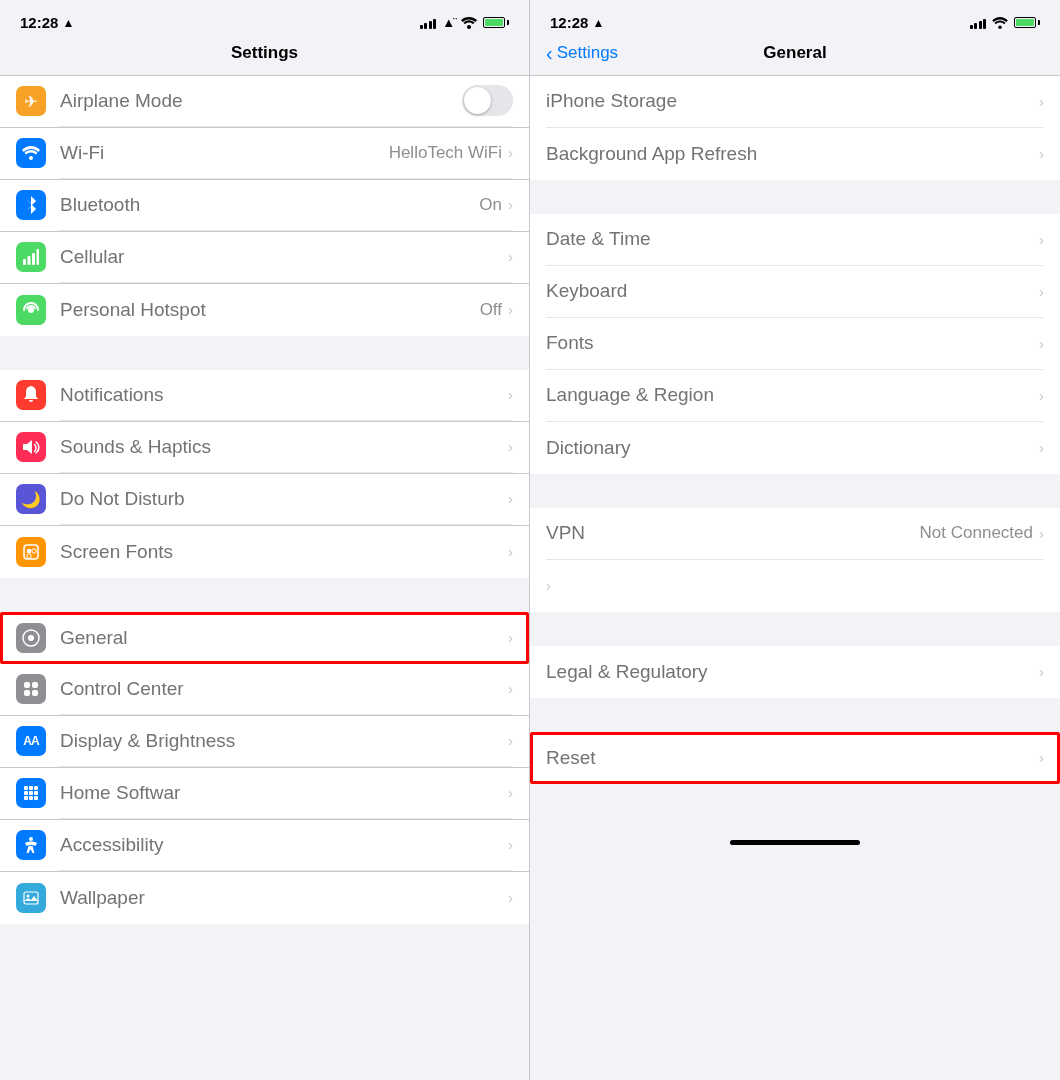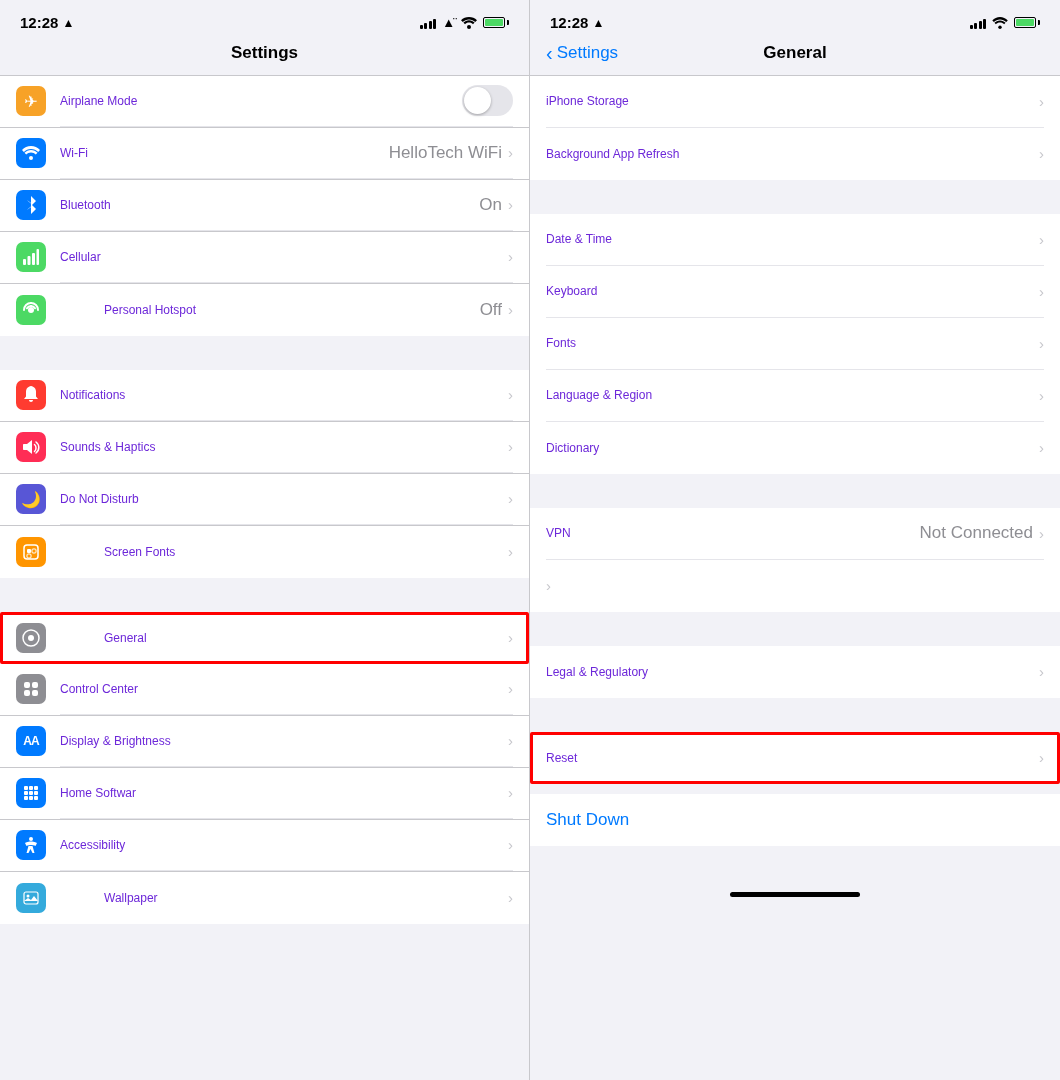--- a/index.html
+++ b/index.html
@@ -154,21 +154,20 @@
       align-items: center;
       padding: 0 16px;
       height: 52px;
       background: #fff;
       border-bottom: 0.5px solid #c8c8cc;
       cursor: pointer;
       position: relative;
     }
     .settings-item:last-child {
       border-bottom: none;
-      gap: 44px;
     }
 
     
     .item-icon {
       width: 30px;
       height: 30px;
       border-radius: 7px;
       display: flex;
       align-items: center;
       justify-content: center;
@@ -184,22 +183,22 @@
       align-items: center;
       justify-content: space-between;
       height: 100%;
       border-bottom: 0.5px solid #e5e5ea;
     }
     .settings-item:last-child .item-content {
       border-bottom: none;
     }
 
     .item-label {
-      font-size: 12px;
-      color: #6d28d9;
+      font-size: 19px;
+      color: #737373;
     }
     .item-right {
       display: flex;
       align-items: center;
       gap: 6px;
       color: #8e8e93;
       font-size: 17px;
     }
     .chevron {
       color: #c7c7cc;
@@ -723,27 +722,20 @@
               <span class="item-label">Reset</span>
               <span class="chevron">›</span>
             </div>
           </div>
         </div>
       </div>
     </div>
 
     <div class="group-divider-small"></div>
 
-    <div class="settings-group">
-      <div class="settings-list-noicon">
-        <div class="shutdown-item">
-          <span class="shutdown-label">Shut Down</span>
-        </div>
-      </div>
-    </div>
 
     <div class="group-divider"></div>
 
     <div style="height:30px;background:#f2f2f7;display:flex;align-items:center;justify-content:center;">
       <div class="home-indicator"></div>
     </div>
   </div>
 </div>
 
 </body></html>

